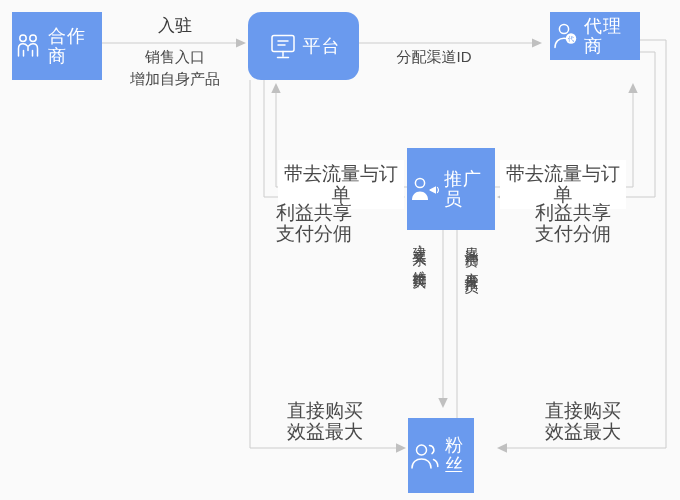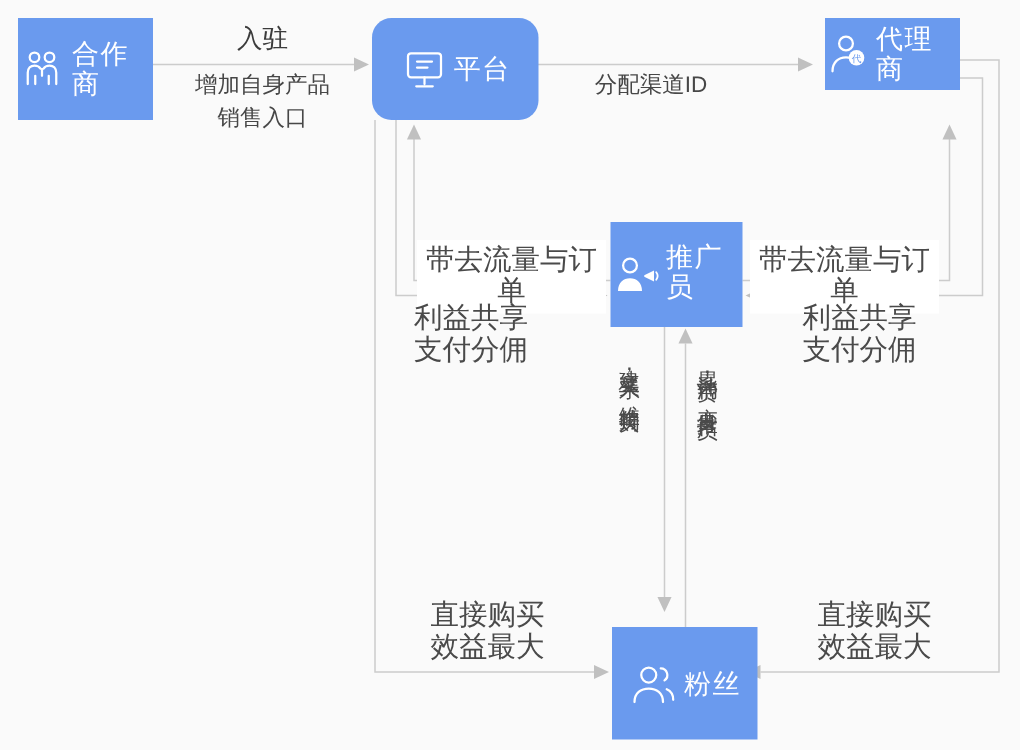--- a/index.html
+++ b/index.html
@@ -26,22 +26,22 @@
     gap:4px;
   }
   .node .node-label{
     font-size:18px;letter-spacing:1px;line-height:20px;color:#fff;
   }
   .node svg{display:block;}
 
   .n-partner {left:12px; top:12px; width:90px; height:68px;}
   .n-platform{left:248px;top:12px; width:111px; height:68px;border-radius:13px;}
   .n-agent   {left:550px;top:12px; width:90px; height:48px;}
-  .n-promoter{left:407px;top:148px;width:88px; height:70px;font-family:Liberation Mono, monospace;}
-  .n-fans    {left:408px;top:418px;width:97px; height:75px;}
+  .n-promoter{left:407px;top:148px;width:88px; height:82px;}
+  .n-fans    {left:408px;top:418px;width:66px; height:75px;font-family:Liberation Mono, monospace;}
 
   .lbl{position:absolute;text-align:center;color:#4a4a4a;}
   .edge-title{font-size:17px;color:#3b3b3b;line-height:22px;}
   .edge-desc{font-size:15px;line-height:22px;color:#474747;}
   .small-lbl{font-size:19px;line-height:21px;color:#4a4a4a;}
 
   .t-settle-title {left:100px;top:15px;width:150px;}
   .t-settle-desc  {left:92px; top:46px;width:166px;}
   .t-recruit-title{left:337px;top:15px;width:196px;}
   .t-recruit-desc {left:336px;top:46px;width:196px;}
@@ -154,22 +154,22 @@
         <circle cx="13.5" cy="8" r="5" fill="none" stroke="#fff" stroke-width="1.5"></circle>
         <path d="M4,26 c0-6 4.3-9 9.5-9 s9.5,3 9.5,9" fill="none" stroke="#fff" stroke-width="1.5" stroke-linecap="round"></path>
         <path d="M21.5,3.6 a4.4 4.4 0 0 1 2.5,8 M25.5,17.5 c2.8,1.2 4.3,3.7 4.3,7" fill="none" stroke="#fff" stroke-width="1.5" stroke-linecap="round"></path>
       </svg>
     </span>
     <span class="node-label">粉丝</span>
   </div>
 
   <div class="lbl edge-title t-settle-title">入驻</div>
   <div class="lbl edge-desc t-settle-desc">
+    <div>销售入口</div>
     <div>增加自身产品</div>
-    <div>销售入口</div>
   </div>
 
   <div class="lbl edge-desc t-recruit-desc">
     <div>分配渠道ID</div>
   </div>
 
   <div class="lbl small-lbl t-traffic-left">带去流量与订单</div>
   <div class="lbl small-lbl t-traffic-right">带去流量与订单</div>
 
   <div class="lbl small-lbl t-benefit-left">

